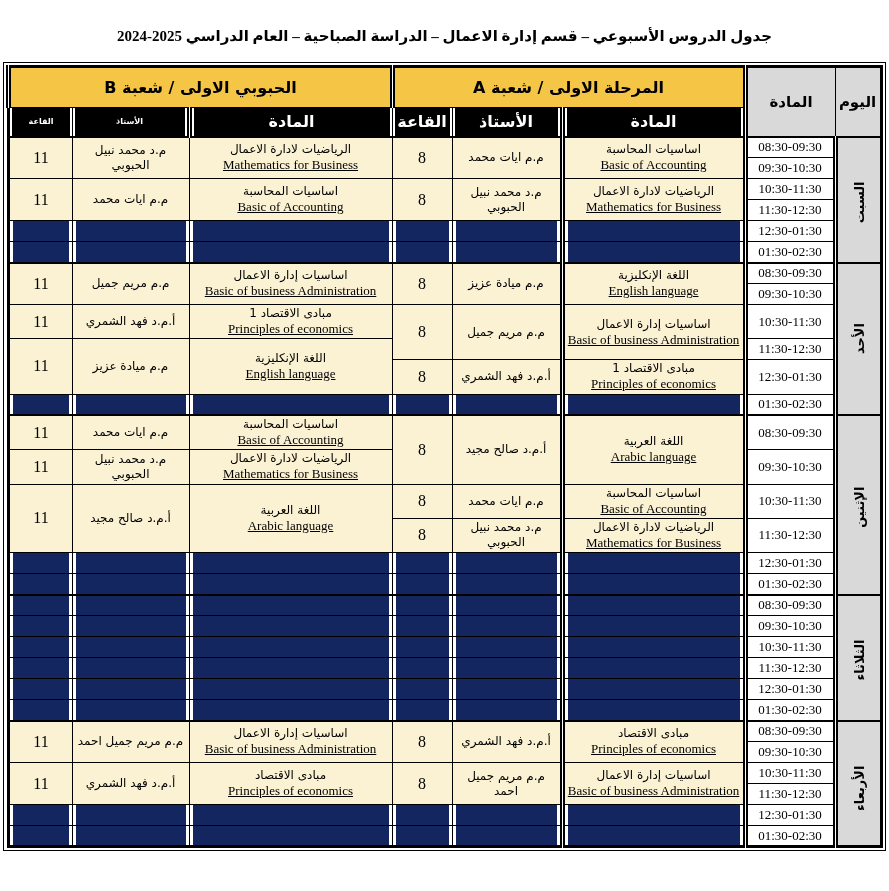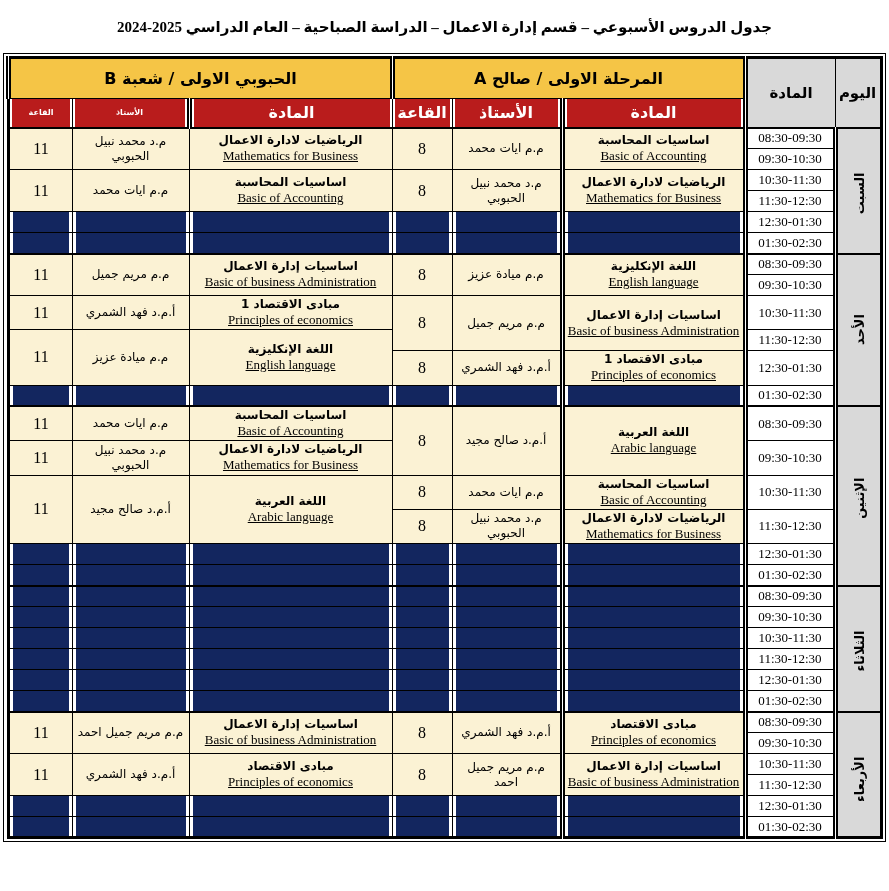--- a/index.html
+++ b/index.html
@@ -11,21 +11,21 @@
   *{box-sizing:border-box;}
   html,body{margin:0;padding:0;}
   body{
     width:889px;height:891px;
     background:#ffffff;
     font-family:"DejaVu Sans",sans-serif;
     color:#000;
     direction:rtl;
     overflow:hidden;
   }
-  .page{padding:10px 6px 0 6px;}
+  .page{padding:19px 6px 0 6px;}
   .title{
     text-align:center;
     font-family:"Liberation Serif","DejaVu Sans",serif;
     font-weight:bold;
     font-size:15px;
     margin:8px 0 20px 0;
   }
   table.sched{
     border-collapse:collapse;
     table-layout:fixed;
@@ -49,21 +49,21 @@
     background:var(--gray);
     font-weight:bold;font-size:15px;
     height:70px;
   }
   th.group{
     background:var(--yellow);
     font-weight:bold;font-size:16px;
     height:40px;
   }
   tr.subrow th{
-    background:#b91c1c;color:#fff;
+    background:#000000;color:#fff;
     font-weight:bold;
     height:28px;
     box-shadow:inset 2px 0 0 #fff, inset -2px 0 0 #fff;
   }
   th.sub-big{font-size:16px;margin-top:29px;}
   th.sub-small{font-size:8px;}
   
   .sched td{height:21px;}
   td.time{
     background:#fff;
@@ -72,21 +72,21 @@
     white-space:nowrap;
   }
   td.day-cell{background:var(--gray);}
   td.day-cell .rot{
     transform:rotate(-90deg);
     white-space:nowrap;
     font-weight:bold;
     font-size:13px;
   }
   td.cell{background:var(--cream);line-height:1.25;}
-  td.subject .ar{font-size:12px;font-weight:bold;}
+  td.subject .ar{font-size:12px;}
   td.subject .en{
     font-family:"Liberation Serif","DejaVu Sans",serif;
     font-size:13px;
     text-decoration:underline;
   }
   td.teacher{font-size:12px;}
   td.room{
     font-family:"Liberation Serif","DejaVu Sans",serif;
     font-size:16px;
   }
@@ -110,21 +110,21 @@
         <col style="width:110px">
         <col style="width:60px">
       <col style="width:203px">
         <col style="width:117px">
         <col style="width:63px">
     </colgroup>
     <thead>
       <tr>
         <th rowspan="2" class="corner">اليوم</th>
         <th rowspan="2" class="corner sep-l">المادة</th>
-        <th colspan="3" class="group sep-l">المرحلة الاولى / صالح A</th>
+        <th colspan="3" class="group sep-l">المرحلة الاولى / شعبة A</th>
         <th colspan="3" class="group sep-l">الحبوبي الاولى / شعبة B</th>
       </tr>
       <tr class="subrow">
         <th class="sub-big sep-l">المادة</th>
         <th class="sub-big">الأستاذ</th>
         <th class="sub-big">القاعة</th>
         <th class="sub-big sep-l">المادة</th>
         <th class="sub-small">الأستاذ</th>
         <th class="sub-small">القاعة</th>
       </tr>

